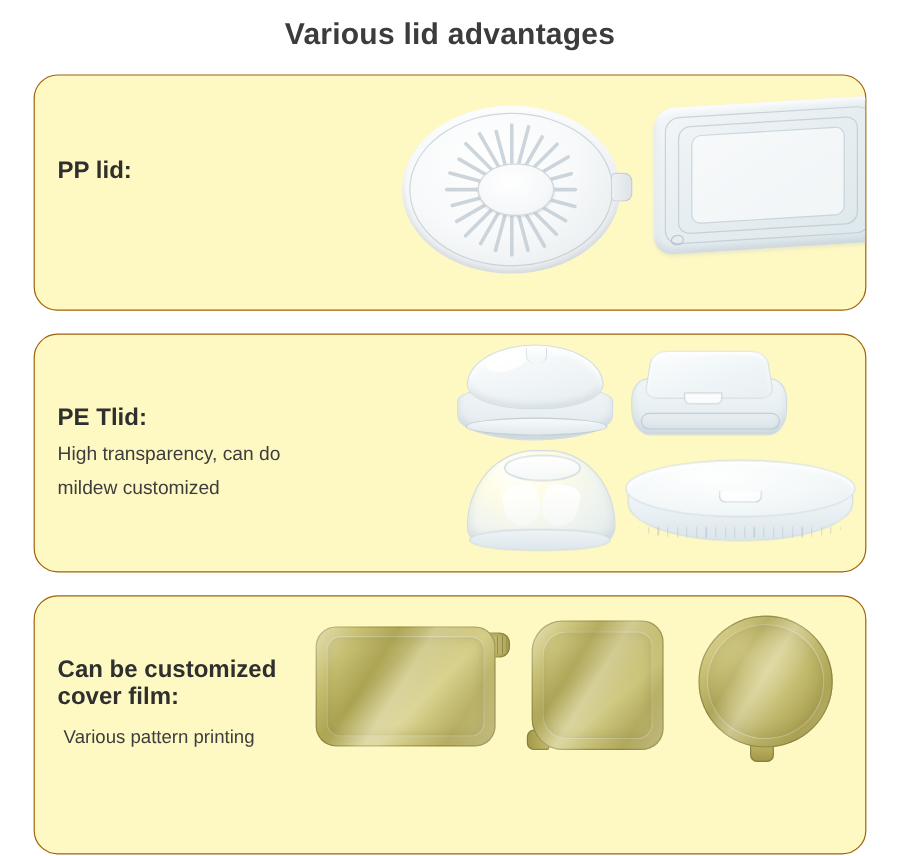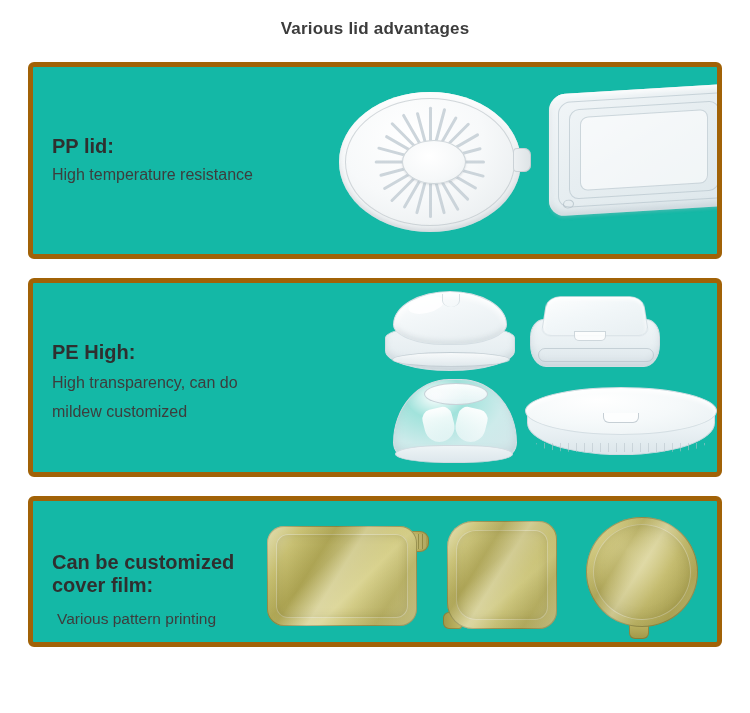--- a/index.html
+++ b/index.html
@@ -15,43 +15,43 @@
     overflow: hidden;
     position: relative;
   }
 
   
   .page-title {
     width: 750px;
     text-align: center;
     font-family: "Liberation Sans Narrow", "Liberation Sans", sans-serif;
     font-weight: bold;
-    font-size: 17px;
+    font-size: 25px;
     letter-spacing: 0.2px;
     color: #3c3c3c;
     padding-top: 13px;
     box-sizing: border-box;
     height: 49px;
     line-height: 32px;
   }
 
   
   .card {
     position: absolute;
     left: 28px;
     width: 694px;
-    border: 5px solid #a16207;
-    border-radius: 6px;
+    border: 1px solid #a16207;
+    border-radius: 20px;
     box-sizing: border-box;
-    background: #14b8a6;
+    background: #fef9c3;
     overflow: hidden;
   }
   #card-pp { top: 62px;  height: 197px; }
   #card-pe { top: 278px; height: 199px; }
-  #card-cf { top: 496px; height: 151px; }
+  #card-cf { top: 496px; height: 216px; }
 
   .card-text {
     position: absolute;
     left: 19px;
     z-index: 4;
   }
   .card-heading {
     font-size: 20px;
     font-weight: bold;
     color: #2f2f2f;
@@ -357,21 +357,20 @@
 </style>
 </head>
 <body>
 
 <div class="page-title">Various lid advantages</div>
 
 <div class="card" id="card-pp">
 
   <div class="card-text">
     <p class="card-heading">PP lid:</p>
-    <p class="card-sub">High temperature resistance</p>
   </div>
 
   <div class="art" id="pp-round">
     <div class="round-base"></div>
     <div class="round-tab"></div>
     <div class="round-ribs" id="round-ribs">
         <div class="rib" style="transform: rotate(0deg) scaleY(1);"></div>
         <div class="rib" style="transform: rotate(15deg) scaleY(0.963224);"></div>
         <div class="rib" style="transform: rotate(30deg) scaleY(0.953292);"></div>
         <div class="rib" style="transform: rotate(45deg) scaleY(0.999199);"></div>
@@ -405,21 +404,21 @@
       <div class="rect-ring r2"></div>
       <div class="rect-ring r3"></div>
       <div class="rect-notch"></div>
     </div>
   </div>
 </div>
 
 <div class="card" id="card-pe">
 
   <div class="card-text">
-    <p class="card-heading">PE High:</p>
+    <p class="card-heading">PE Tlid:</p>
     <p class="card-sub">High transparency, can do
 mildew customized</p>
   </div>
 
   <div class="art" id="pe-heart">
     <div class="heart-skirt">
       <div class="heart-rim"></div>
     </div>
     <div class="heart-dome">
       <div class="heart-cleft"></div>

